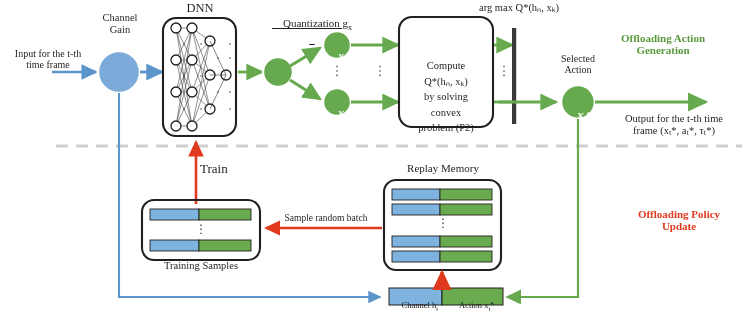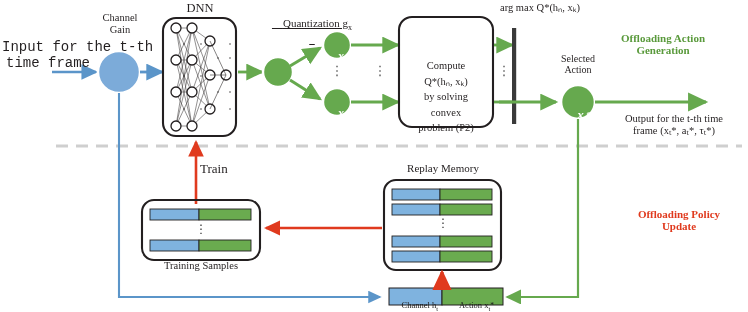--- a/index.html
+++ b/index.html
@@ -185,21 +185,21 @@
       <rect x="389" y="288" width="53" height="17" fill="#7fb3df" stroke="#231f20" stroke-width="1"></rect>
       <rect x="442" y="288" width="61" height="17" fill="#6aab4f" stroke="#231f20" stroke-width="1"></rect>
     </g>
 
     <g>
       <line x1="442" y1="286" x2="442" y2="272" stroke="#e03a1e" stroke-width="3.2" marker-end="url(#ahRed)"></line>
     </g>
 
   </svg>
 
-  <div class="lbl" style="left:2px;top:40px;width:92px;font-size:14px;font-family:Liberation Mono, monospace;">Input for the t-th<br>time frame</div>
+  <div class="lbl" style="left:2px;top:48px;width:92px;font-size:10px;">Input for the t-th<br>time frame</div>
 
   <div class="lbl" style="left:92px;top:12px;width:56px;font-size:10.5px;">Channel<br>Gain</div>
 
 
   <div class="lbl" style="left:168px;top:1px;width:64px;font-size:12.5px;">DNN</div>
 
   <div class="lbl" style="left:252px;top:5px;width:120px;font-size:11px;text-decoration:underline;">
     <span>Quantization g</span><sub style="font-size:8px;">x</sub>
   </div>
 
@@ -211,40 +211,41 @@
   <div class="lbl" style="left:322px;top:94px;width:30px;font-size:12px;font-weight:bold;color:#fff;">
     <span class="it">x</span><sub style="font-size:8px;">g</sub>
   </div>
 
   <div class="lbl" style="left:327px;top:64px;width:20px;font-size:13px;color:#555;">⋮</div>
 
   <div class="lbl" style="left:370px;top:64px;width:20px;font-size:13px;color:#555;">⋮</div>
 
   <div class="lbl" style="left:400px;top:30px;width:92px;font-size:10.5px;line-height:1.48;margin-top:28px;">Compute<br>Q*(hₙ, xₖ)<br>by solving<br>convex<br>problem (P2)</div>
 
-  <div class="lbl" style="left:458px;top:2px;width:122px;font-size:10.5px;text-align:right;">arg max Q*(hₙ, xₖ)</div>
+  <div class="lbl" style="left:458px;top:2px;width:122px;font-size:10.5px;text-align:center;">arg max Q*(hₙ, xₖ)</div>
 
   <div class="lbl" style="left:494px;top:64px;width:20px;font-size:13px;color:#555;">⋮</div>
 
   <div class="lbl" style="left:546px;top:53px;width:64px;font-size:10px;">Selected<br>Action</div>
 
   <div class="lbl" style="left:560px;top:93px;width:36px;font-size:13px;font-weight:bold;color:#fff;">
     <span class="it">x</span><sub style="font-size:8px;">t</sub><span style="font-size:11px;">*</span>
   </div>
 
   <div class="lbl" style="left:600px;top:113px;width:148px;font-size:10.5px;">Output for the t-th time<br>frame (xₜ*, aₜ*, τₜ*)</div>
 
   <div class="lbl green-lbl" style="left:598px;top:32px;width:130px;font-size:11px;">Offloading Action<br>Generation</div>
 
   <div class="lbl" style="left:200px;top:162px;width:44px;font-size:13px;text-align:left;">Train</div>
 
   <div class="lbl" style="left:191px;top:223px;width:20px;font-size:12px;color:#333;">⋮</div>
 
   <div class="lbl" style="left:142px;top:260px;width:118px;font-size:10.5px;">Training Samples</div>
 
+  <div class="lbl" style="left:268px;top:213px;width:116px;font-size:9.5px;">Sample random batch</div>
 
   <div class="lbl" style="left:384px;top:162px;width:118px;font-size:11px;">Replay Memory</div>
 
   <div class="lbl" style="left:433px;top:217px;width:20px;font-size:12px;color:#333;">⋮</div>
 
   <div class="lbl red-lbl" style="left:612px;top:208px;width:134px;font-size:11px;">Offloading Policy<br>Update</div>
 
   <div class="lbl" style="left:389px;top:291px;width:53px;font-size:8.5px;color:#1a1a1a;">
     <span>Channel h</span><sub style="font-size:6.5px;">t</sub>
   </div>

